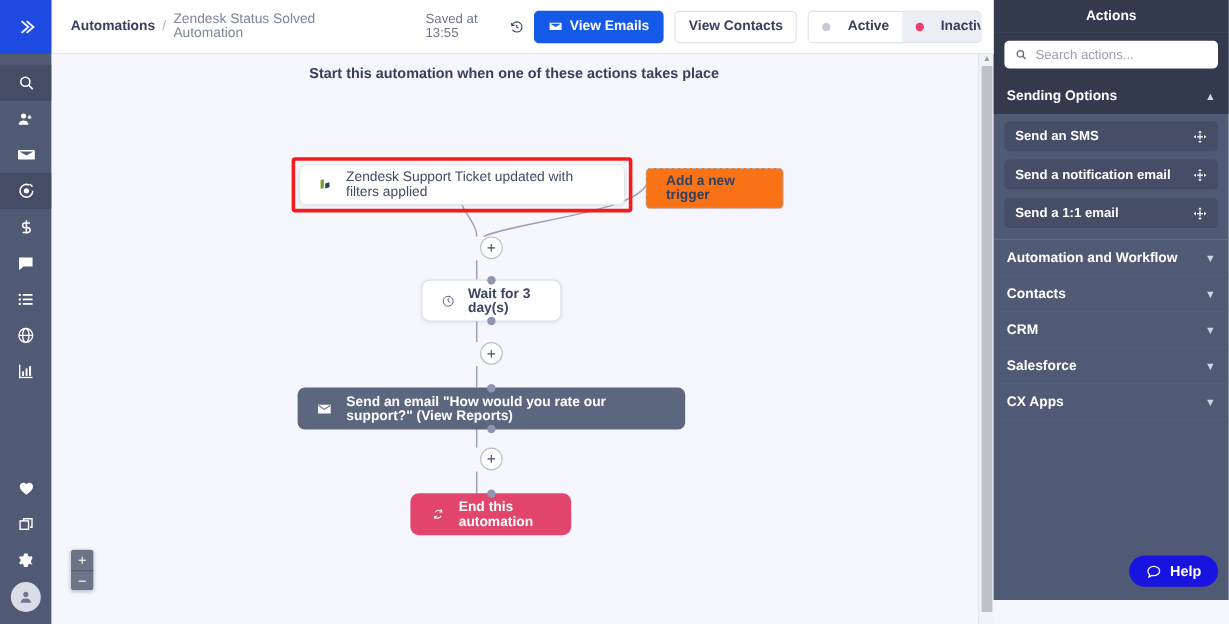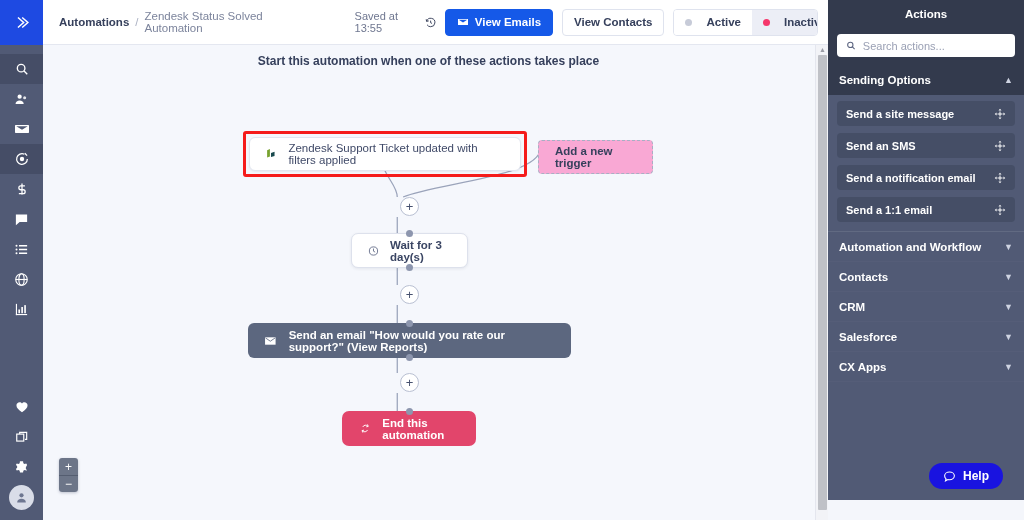--- a/index.html
+++ b/index.html
@@ -91,21 +91,21 @@
     display: flex; align-items: center; gap: 11px;
     padding: 0 14px; height: 34px;
     font-size: 11.5px; color: #404a68; cursor: pointer;
     box-shadow: 0 1px 2px rgba(40,50,80,.07);
   }
   .sel-frame {
     position: absolute; border: 3px solid #f51b1b; border-radius: 3px;
     pointer-events: none;
   }
   .card-dashed {
-    background: #f9a8d4; border: 1px dashed #a8afc4; border-radius: 4px;
+    background: #f97316; border: 1px dashed #a8afc4; border-radius: 4px;
     height: 34px; display: flex; align-items: center; justify-content: center;
     font-size: 11.5px; font-weight: bold; color: #36405c; cursor: pointer;
     padding: 0 16px;
   }
   .card-strong {
     border: 1px solid #dde1ec; border-radius: 7px; background: #fff;
     height: 35px; display: flex; align-items: center; gap: 11px;
     padding: 0 16px; font-size: 11.5px; font-weight: bold; color: #3a4563;
     cursor: pointer; box-shadow: 0 1px 3px rgba(40,50,80,.09);
   }
@@ -187,21 +187,21 @@
   .chev { font-size: 9px; color: #cfd4e2; }
   .grp-body { padding: 6px 9px 2px; }
   .act {
     background: #454e66; border-radius: 4px; height: 25px;
     display: flex; align-items: center; justify-content: space-between;
     padding: 0 9px; margin-bottom: 7px;
     font-size: 11px; font-weight: bold; color: #fff; cursor: pointer;
   }
   .sep { height: 1px; background: #616a82; margin: 0; }
   .help {
-    position: absolute; right: 21px; bottom: 11px;
+    position: absolute; right: 9px; bottom: 11px;
     background: #1913e0; color: #fff; border-radius: 16px;
     height: 26px; padding: 0 14px;
     display: flex; align-items: center; gap: 7px;
     font-size: 12px; font-weight: bold; cursor: pointer;
   }
 </style>
 </head>
 <body>
 
 <div id="app">
@@ -460,26 +460,20 @@
         <input type="text" placeholder="Search actions..." style="">
       </div>
     </div>
 
     <div class="grp-head open">
       <span>Sending Options</span>
       <span class="chev">▲</span>
     </div>
     <div class="grp-body">
       <div class="act">
-        <span>Send a site message</span>
-        <svg width="12" height="12" viewBox="0 0 24 24" fill="#fff">
-          <path d="M12 1.5 15 5.2H9zM12 22.5 9 18.8h6zM1.5 12 5.2 9v6zM22.5 12 18.8 15V9zM11 7h2v10h-2zM7 11h10v2H7z"></path>
-        </svg>
-      </div>
-      <div class="act">
         <span>Send an SMS</span>
         <svg width="12" height="12" viewBox="0 0 24 24" fill="#fff">
           <path d="M12 1.5 15 5.2H9zM12 22.5 9 18.8h6zM1.5 12 5.2 9v6zM22.5 12 18.8 15V9zM11 7h2v10h-2zM7 11h10v2H7z"></path>
         </svg>
       </div>
       <div class="act">
         <span>Send a notification email</span>
         <svg width="12" height="12" viewBox="0 0 24 24" fill="#fff">
           <path d="M12 1.5 15 5.2H9zM12 22.5 9 18.8h6zM1.5 12 5.2 9v6zM22.5 12 18.8 15V9zM11 7h2v10h-2zM7 11h10v2H7z"></path>
         </svg>

